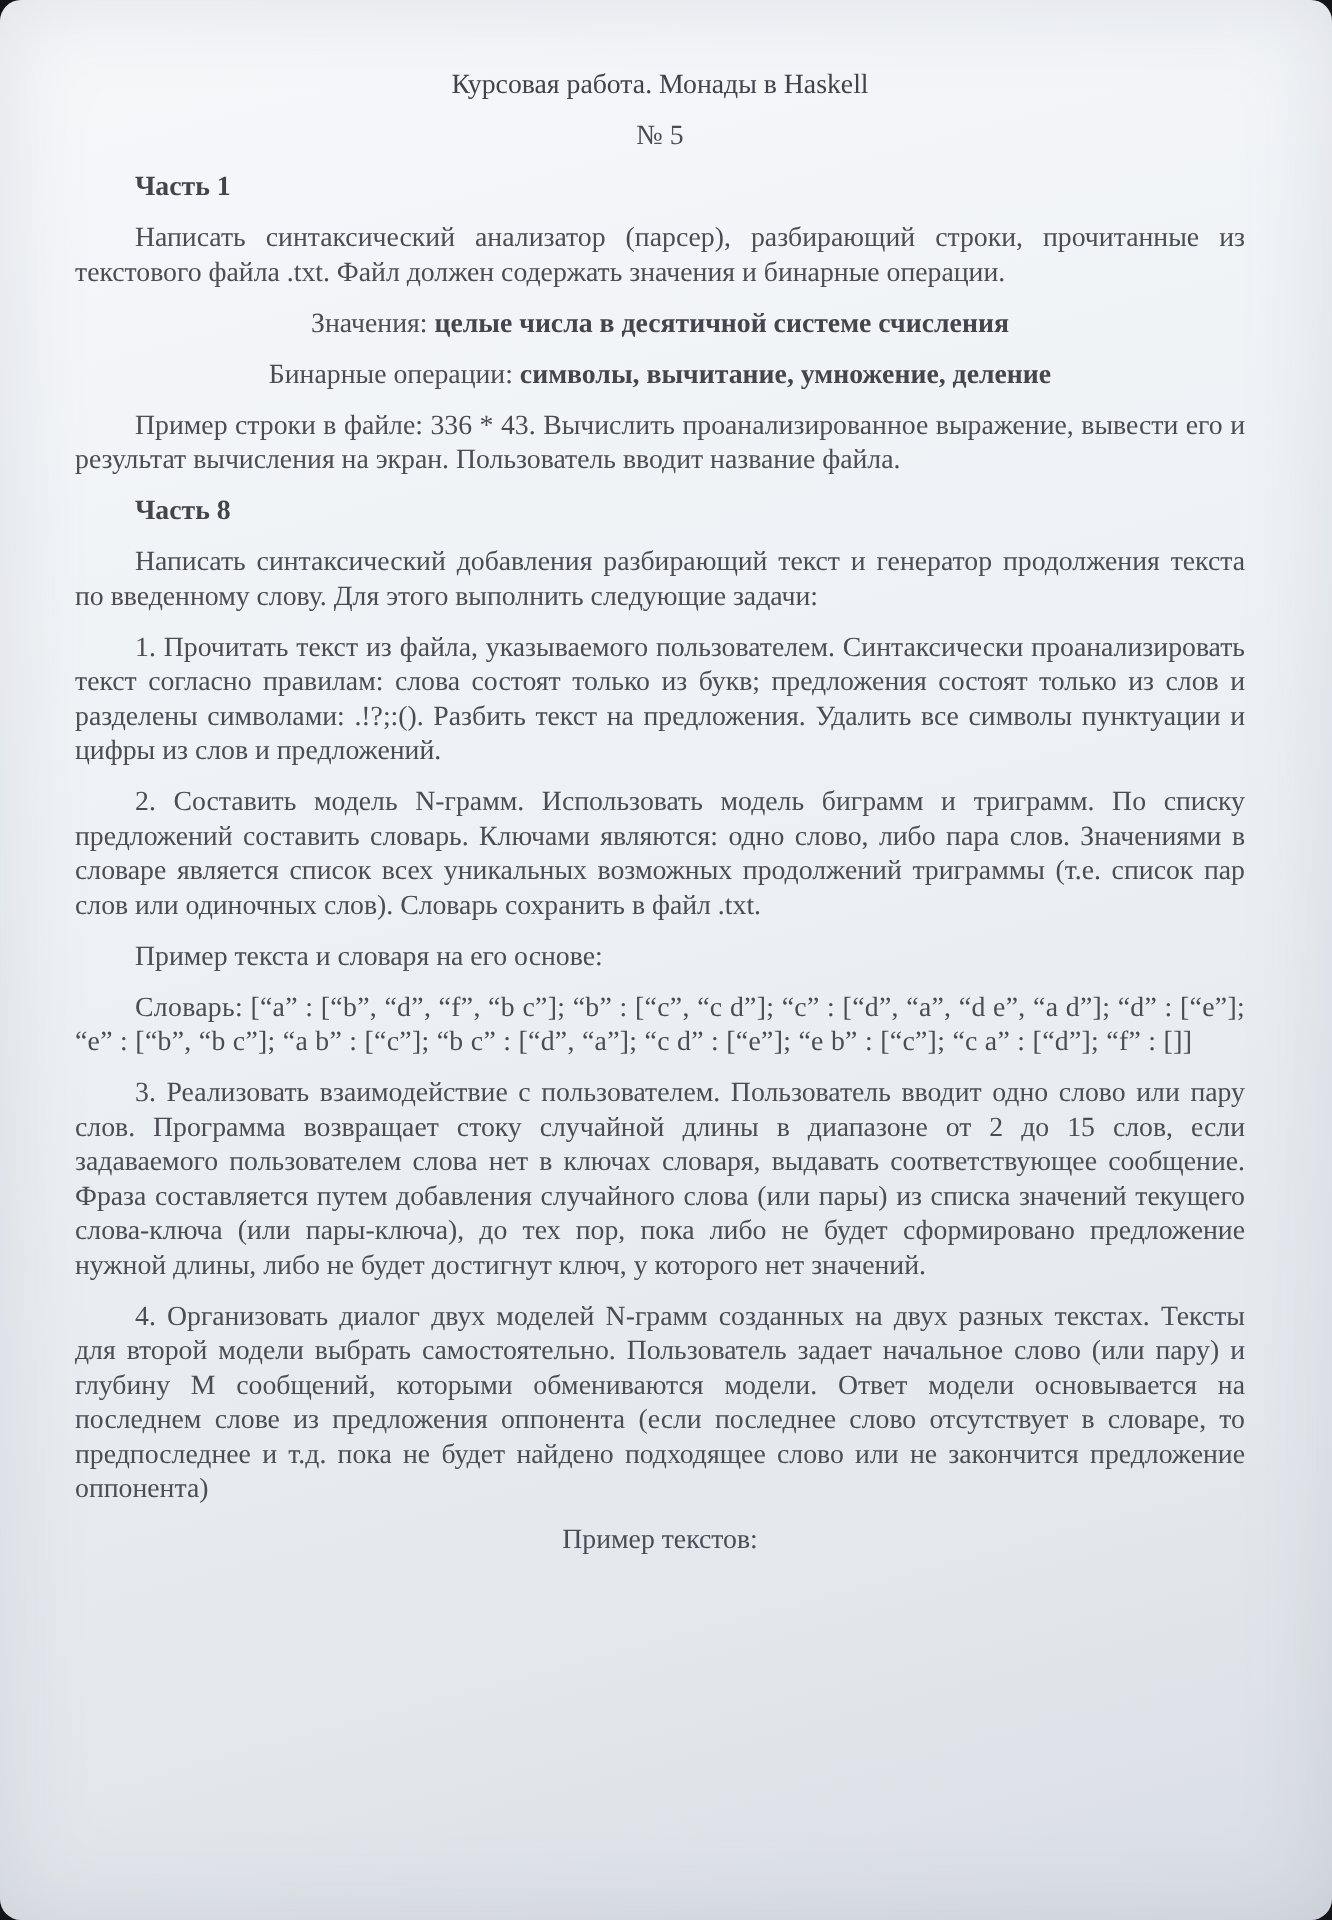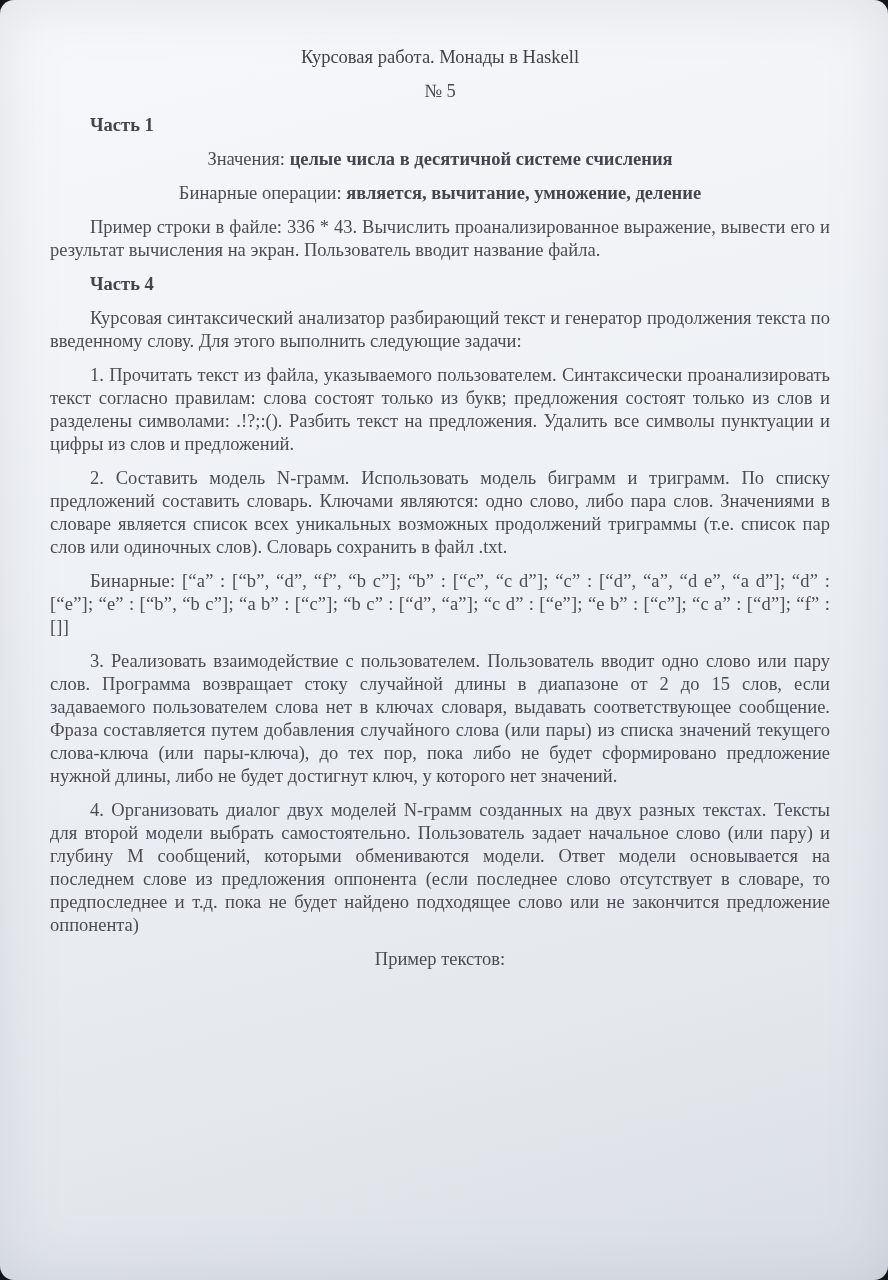--- a/index.html
+++ b/index.html
@@ -52,44 +52,46 @@
 <div class="paper">
   <div class="doc">
 
     <div class="block t-center title">Курсовая работа. Монады в Haskell</div>
 
     <div class="block t-center">№ 5</div>
 
 
     <p class="block heading">Часть 1</p>
 
+    <p class="block body-p">Написать синтаксический анализатор (парсер), разбирающий строки, прочитанные из текстового файла .txt. Файл должен содержать значения и бинарные операции.</p>
 
     <p class="block t-center">
       <span>Значения:</span>
       <span class="b">целые числа в десятичной системе счисления</span>
     </p>
 
     <p class="block t-center">
       <span>Бинарные операции:</span>
-      <span class="b">является, вычитание, умножение, деление</span>
+      <span class="b">символы, вычитание, умножение, деление</span>
     </p>
 
     <p class="block body-p">Пример строки в файле: 336 * 43. Вычислить проанализированное выражение, вывести его и результат вычисления на экран. Пользователь вводит название файла.</p>
 
-    <p class="block heading">Часть 4</p>
+    <p class="block heading">Часть 8</p>
 
-    <p class="block body-p">Курсовая синтаксический анализатор разбирающий текст и генератор продолжения текста по введенному слову. Для этого выполнить следующие задачи:</p>
+    <p class="block body-p">Написать синтаксический добавления разбирающий текст и генератор продолжения текста по введенному слову. Для этого выполнить следующие задачи:</p>
 
     <p class="block body-p">1. Прочитать текст из файла, указываемого пользователем. Синтаксически проанализировать текст согласно правилам: слова состоят только из букв; предложения состоят только из слов и разделены символами: .!?;:(). Разбить текст на предложения. Удалить все символы пунктуации и цифры из слов и предложений.</p>
 
     <p class="block body-p">2. Составить модель N-грамм. Использовать модель биграмм и триграмм. По списку предложений составить словарь. Ключами являются: одно слово, либо пара слов. Значениями в словаре является список всех уникальных возможных продолжений триграммы (т.е. список пар слов или одиночных слов). Словарь сохранить в файл .txt.</p>
 
+    <p class="block body-p">Пример текста и словаря на его основе:</p>
 
 
-    <p class="block body-p mono-ish">Бинарные: [“a” : [“b”, “d”, “f”, “b c”]; “b” : [“c”, “c d”]; “c” : [“d”, “a”, “d e”, “a d”]; “d” : [“e”]; “e” : [“b”, “b c”]; “a b” : [“c”]; “b c” : [“d”, “a”]; “c d” : [“e”]; “e b” : [“c”]; “c a” : [“d”]; “f” : []]</p>
+    <p class="block body-p mono-ish">Словарь: [“a” : [“b”, “d”, “f”, “b c”]; “b” : [“c”, “c d”]; “c” : [“d”, “a”, “d e”, “a d”]; “d” : [“e”]; “e” : [“b”, “b c”]; “a b” : [“c”]; “b c” : [“d”, “a”]; “c d” : [“e”]; “e b” : [“c”]; “c a” : [“d”]; “f” : []]</p>
 
     <p class="block body-p">3. Реализовать взаимодействие с пользователем. Пользователь вводит одно слово или пару слов. Программа возвращает стоку случайной длины в диапазоне от 2 до 15 слов, если задаваемого пользователем слова нет в ключах словаря, выдавать соответствующее сообщение. Фраза составляется путем добавления случайного слова (или пары) из списка значений текущего слова-ключа (или пары-ключа), до тех пор, пока либо не будет сформировано предложение нужной длины, либо не будет достигнут ключ, у которого нет значений.</p>
 
     <p class="block body-p">4. Организовать диалог двух моделей N-грамм созданных на двух разных текстах. Тексты для второй модели выбрать самостоятельно. Пользователь задает начальное слово (или пару) и глубину М сообщений, которыми обмениваются модели. Ответ модели основывается на последнем слове из предложения оппонента (если последнее слово отсутствует в словаре, то предпоследнее и т.д. пока не будет найдено подходящее слово или не закончится предложение оппонента)</p>
 
     <p class="block t-center">Пример текстов:</p>
 
 
   </div>
 </div>

